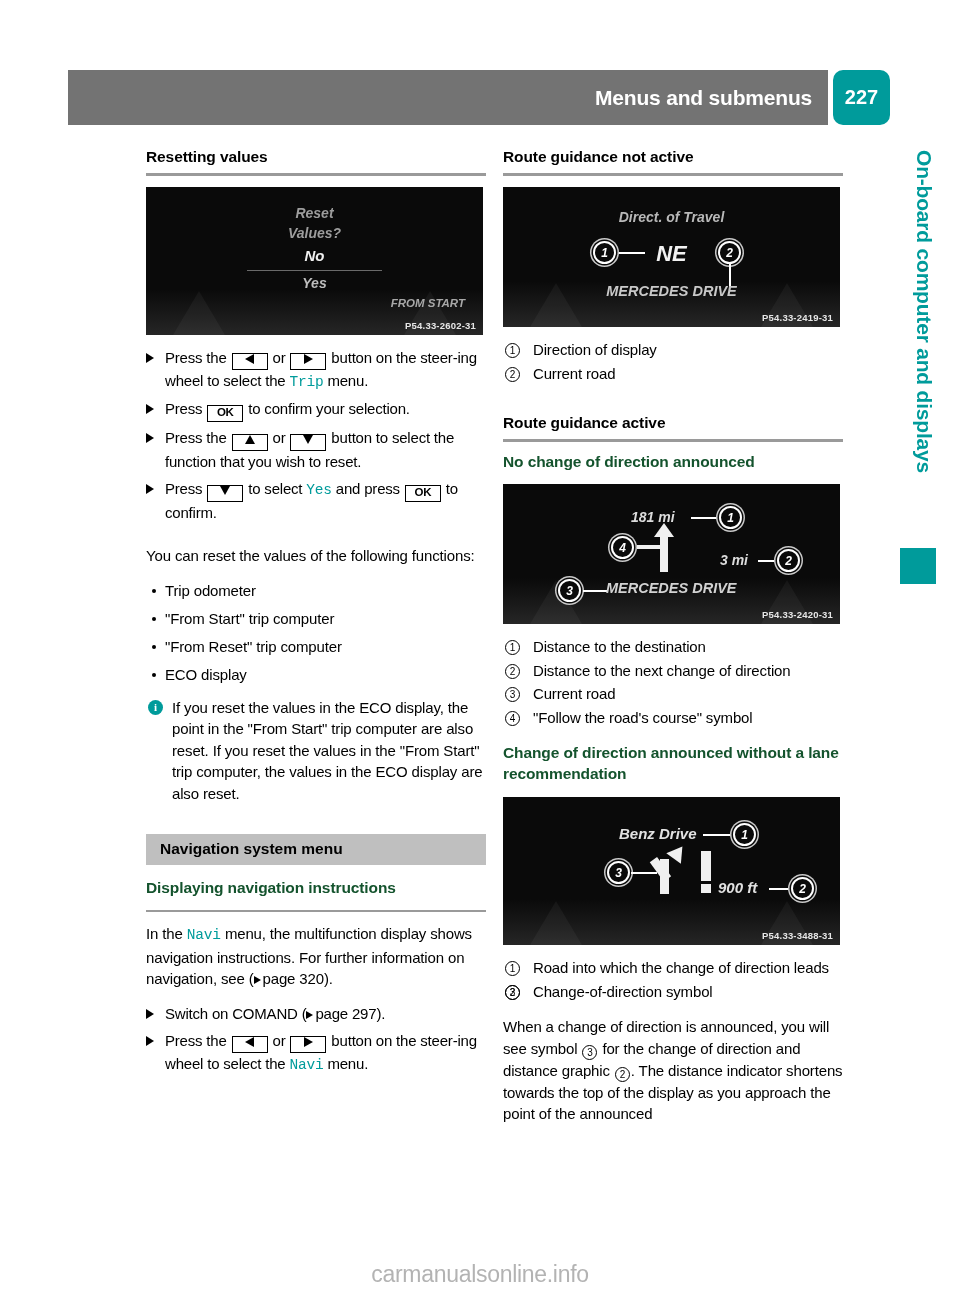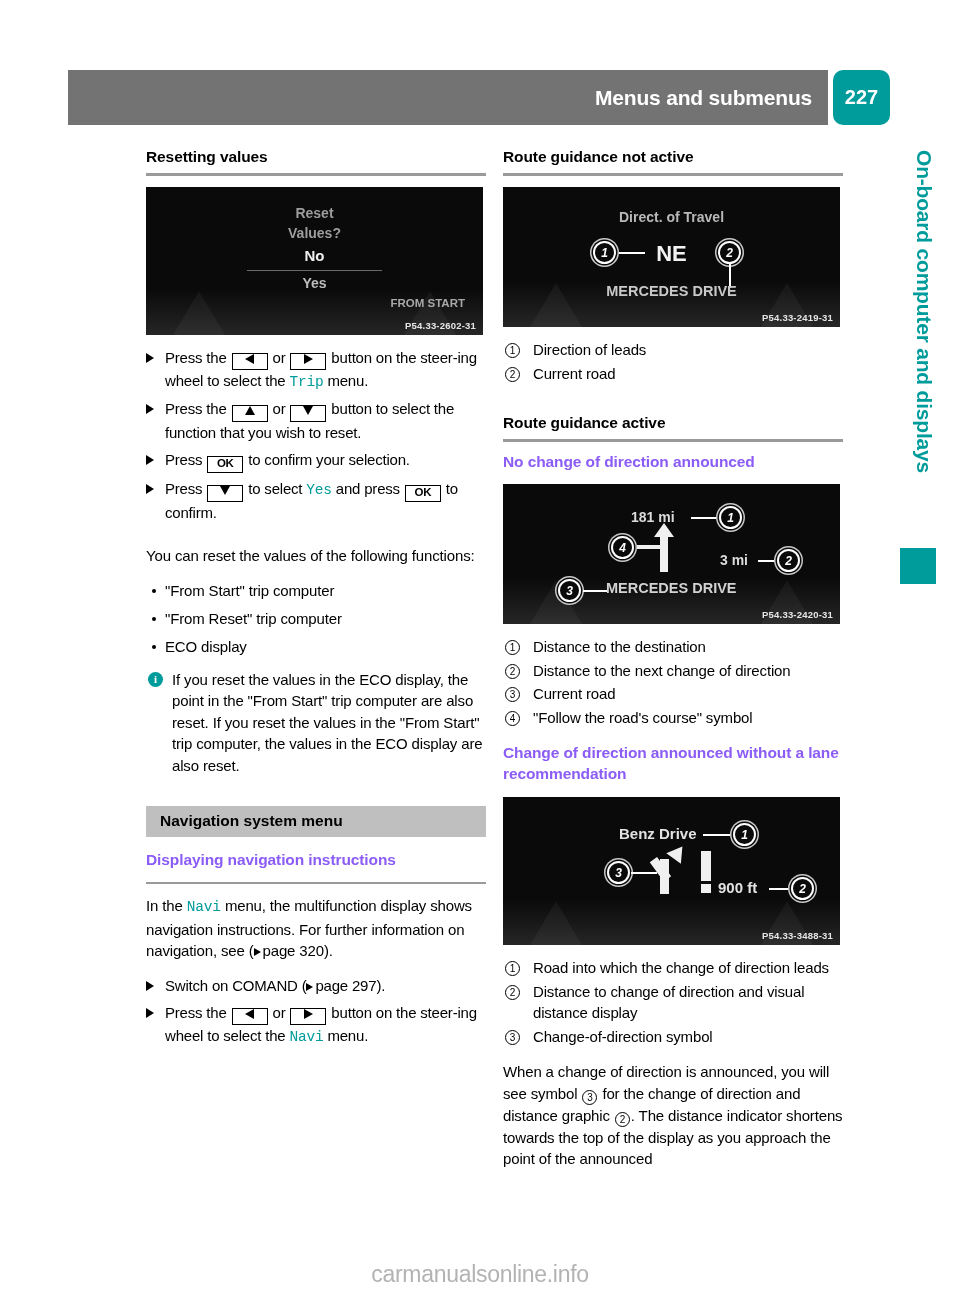--- a/index.html
+++ b/index.html
@@ -109,21 +109,21 @@
     font-size: 15.5px;
     font-weight: bold;
     color: #000000;
     background: #bfbfbf;
     padding: 6px 10px 7px 14px;
     margin-bottom: 14px;
   }
   h3.sub {
     font-size: 15.5px;
     font-weight: bold;
-    color: #8b5cf6;
+    color: #14532d;
     margin-bottom: 13px;
     letter-spacing: -0.1px;
   }
   p.body {
     font-size: 15px;
     line-height: 21.5px;
     color: #000000;
     margin-bottom: 13px;
     letter-spacing: -0.15px;
   }
@@ -167,20 +167,21 @@
     position: absolute;
     right: 7px; bottom: 4px;
     font-size: 9.5px;
     font-weight: bold;
     color: #e6e6e6;
     font-family: "Liberation Sans", sans-serif;
     letter-spacing: 0.2px;
   }
   .dtxt {
     position: absolute;
+    font-style: italic;
     font-weight: bold;
     color: #cfcfcf;
     white-space: nowrap;
   }
   .callout {
     position: absolute;
     width: 23px; height: 23px;
     border-radius: 50%;
     background: #0a0a0a;
     border: 2px solid #ffffff;
@@ -372,37 +373,38 @@
     <div class="shot-code">P54.33-2602-31</div>
   </div>
 
   <ul class="steps">
     <li>
       <span class="arrow"></span>
       <span>Press the <span class="key"><span class="tri tri-l"></span></span> or <span class="key"><span class="tri tri-r"></span></span> button on the steer‐ing wheel to select the <span class="teal">Trip</span> menu.</span>
     </li>
     <li>
       <span class="arrow"></span>
+      <span>Press <span class="key">OK</span> to confirm your selection.</span>
+    </li>
+    <li>
+      <span class="arrow"></span>
       <span>Press the <span class="key"><span class="tri tri-u"></span></span> or <span class="key"><span class="tri tri-d"></span></span> button to select the function that you wish to reset.</span>
-    </li>
-    <li>
-      <span class="arrow"></span>
-      <span>Press <span class="key">OK</span> to confirm your selection.</span>
     </li>
     <li>
       <span class="arrow"></span>
       <span>Press <span class="key"><span class="tri tri-d"></span></span> to select <span class="teal">Yes</span> and press <span class="key">OK</span> to confirm.</span>
     </li>
   </ul>
 
   <div class="spacer-md"></div>
 
   <p class="body">You can reset the values of the following functions:</p>
 
   <ul class="bullets">
+    <li>Trip odometer</li>
     <li>"From Start" trip computer</li>
     <li>"From Reset" trip computer</li>
     <li>ECO display</li>
   </ul>
 
   <div class="note">
     <span class="info-icon">i</span>
     <span>If you reset the values in the ECO display, the point in the "From Start" trip computer are also reset. If you reset the values in the "From Start" trip computer, the values in the ECO display are also reset.</span>
   </div>
 
@@ -439,21 +441,21 @@
     <div class="callout" style="left:90px;top:54px;">1</div>
     <div class="callout" style="left:215px;top:54px;">2</div>
     <div class="leader" style="left:226px;top:77px;width:2px;height:24px;"></div>
     <div class="dtxt" style="left:50%;transform:translateX(-50%);top:96px;font-size:14.5px;color:#c9c9c9;">MERCEDES DRIVE</div>
     <div class="shot-code">P54.33-2419-31</div>
   </div>
 
   <ol class="legend">
     <li>
       <span class="circnum">1</span>
-      <span>Direction of leads</span>
+      <span>Direction of display</span>
     </li>
     <li>
       <span class="circnum">2</span>
       <span>Current road</span>
     </li>
   </ol>
 
   <div class="spacer-md"></div>
 
   <h2 class="sec-head">Route guidance active</h2>
@@ -528,21 +530,20 @@
     <div class="shot-code">P54.33-3488-31</div>
   </div>
 
   <ol class="legend">
     <li>
       <span class="circnum">1</span>
       <span>Road into which the change of direction leads</span>
     </li>
     <li>
       <span class="circnum">2</span>
-      <span>Distance to change of direction and visual distance display</span>
     </li>
     <li>
       <span class="circnum">3</span>
       <span>Change-of-direction symbol</span>
     </li>
   </ol>
 
   <p class="body"><span>When a change of direction is announced, you will see symbol </span><span class="circnum inline-circ">3</span><span> for the change of direction and distance graphic </span><span class="circnum inline-circ">2</span><span>. The distance indicator shortens towards the top of the display as you approach the point of the announced</span></p>
 
 </div>

